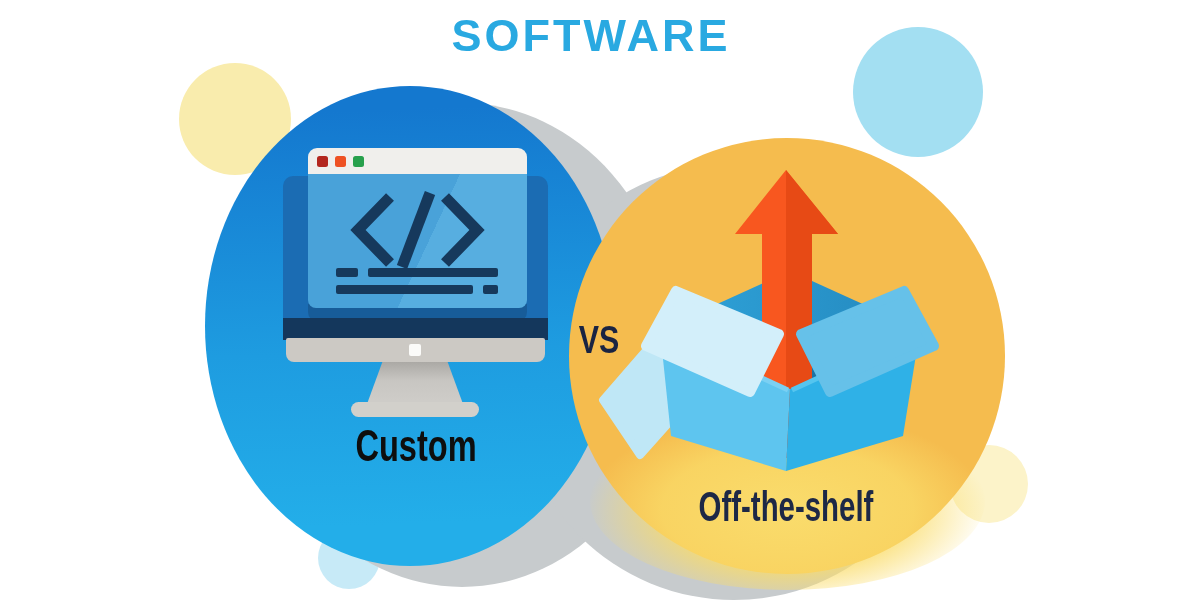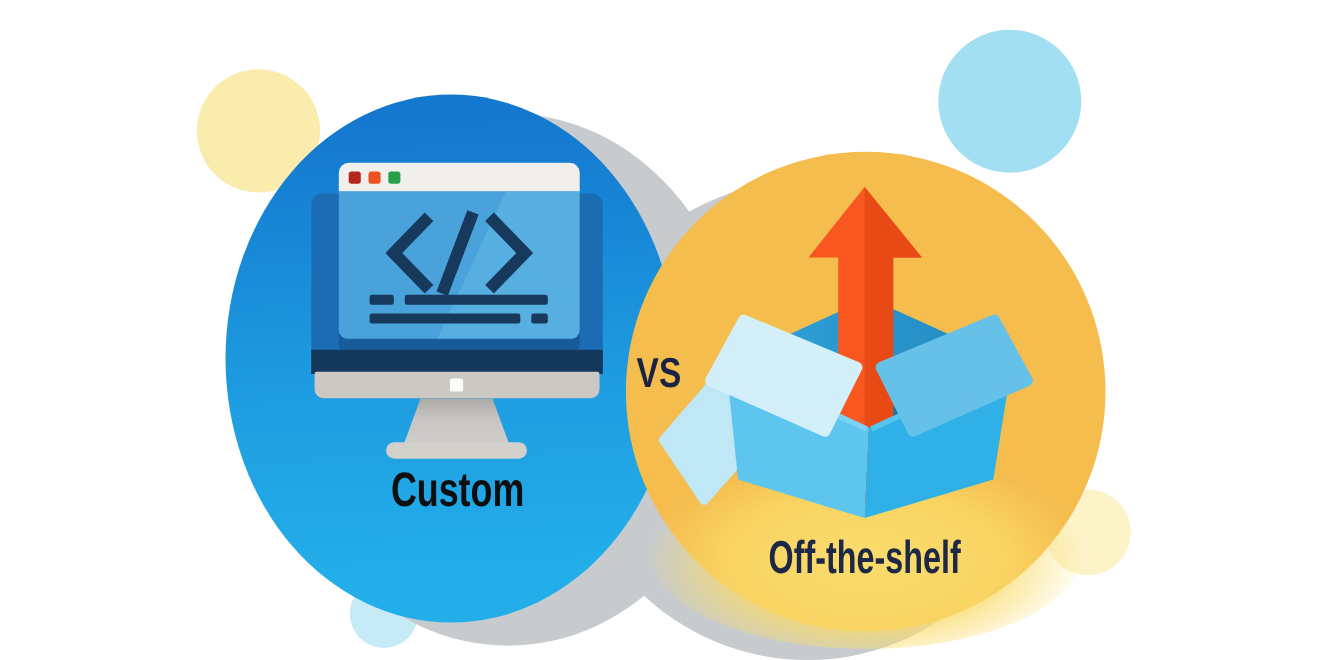--- a/index.html
+++ b/index.html
@@ -116,17 +116,18 @@
 
     <polygon points="660,330 790,389 786,471 671,436" fill="#5EC5EF"></polygon>
     <polygon points="790,389 920,330 903,436 786,471" fill="#2FB1E7"></polygon>
     <line x1="662" y1="332" x2="788" y2="390" stroke="#7BD0F3" stroke-width="5"></line>
     <line x1="792" y1="390" x2="918" y2="332" stroke="#55C5EF" stroke-width="5"></line>
 
     <path d="M676,291 L646,346 L750,392 L779,334 Z" fill="#D3EFFA" stroke="#D3EFFA" stroke-width="10" stroke-linejoin="round"></path>
     <path d="M904,291 L934,346 L830,392 L801,334 Z" fill="#66C1E9" stroke="#66C1E9" stroke-width="10" stroke-linejoin="round"></path>
   </svg>
 
+  <div class="label title">SOFTWARE</div>
   <div class="label vs">VS</div>
   <div class="label custom">Custom</div>
   <div class="label off">Off-the-shelf</div>
 
 </div>
 
 </body></html>

